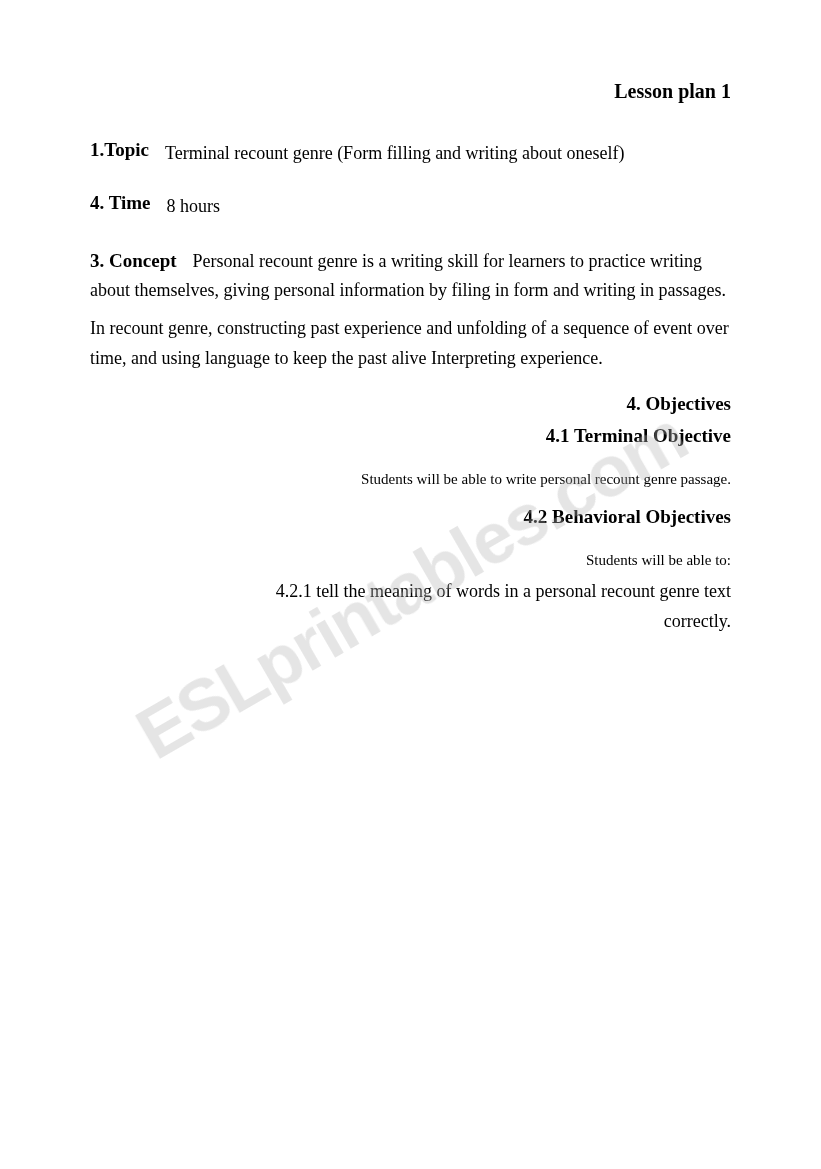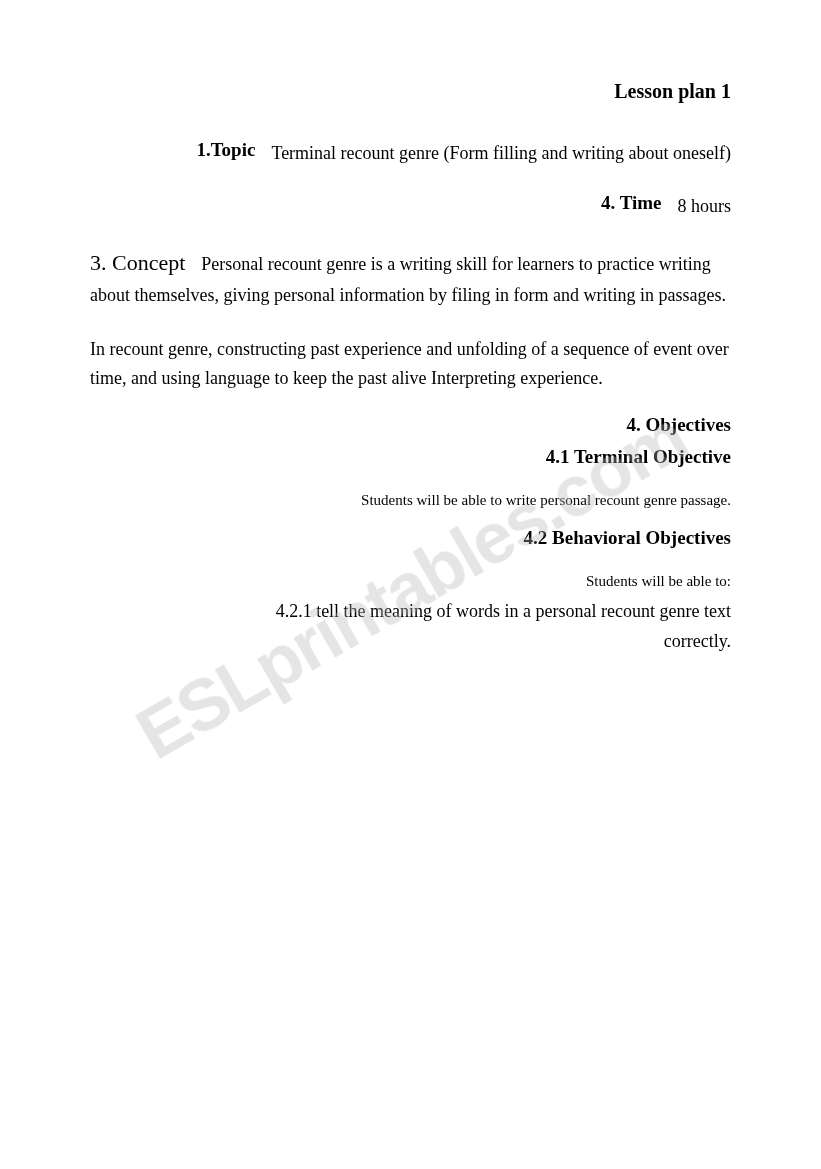--- a/index.html
+++ b/index.html
@@ -48,43 +48,42 @@
 
     .section-heading {
       font-weight: bold;
       font-size: 19px;
     }
 
     .section-inline {
       display: flex;
       align-items: flex-start;
       margin-bottom: 24px;
-      justify-content: flex-end;
     }
 
     .section-label {
       font-weight: bold;
       font-size: 19px;
       white-space: nowrap;
       margin-right: 16px;
     }
 
     .section-content {
       font-size: 18px;
       line-height: 1.6;
     }
 
     .concept-content {
       font-size: 18px;
       line-height: 1.65;
     }
 
     .concept-heading {
-      font-weight: normal;
-      font-size: 22px;
+      font-weight: bold;
+      font-size: 19px;
       margin-right: 16px;
       display: inline;
       margin-top: 37px;
     }
 
     .concept-block {
       margin-bottom: 20px;
     }
 
     .objectives-section {
@@ -135,21 +134,21 @@
 
 <div class="section-inline">
   <span class="section-label">4. Time</span>
   <span class="section-content">8 hours</span>
 </div>
 
 <div class="concept-block section">
   <p class="concept-content">
     <span class="concept-heading">3. Concept</span><span>Personal recount genre is a writing skill for learners to practice writing about themselves, giving personal information by filing in form and writing in passages.</span>
   </p>
-  <p class="concept-content" style="margin-top: 24px;">In recount genre, constructing past experience and unfolding of a sequence of event over time, and using language to keep the past alive Interpreting  experience.</p>
+  <p class="concept-content" style="margin-top: 8px;">In recount genre, constructing past experience and unfolding of a sequence of event over time, and using language to keep the past alive Interpreting  experience.</p>
 </div>
 
 <div class="objectives-section section">
   <div>
     <span class="section-heading">4. Objectives</span>
   </div>
 
   <div class="obj-sub" style="margin-top: 10px;">
     <span class="obj-sub-heading">4.1  Terminal Objective</span>
     <div class="obj-text">Students will be able to write personal recount genre passage.</div>

